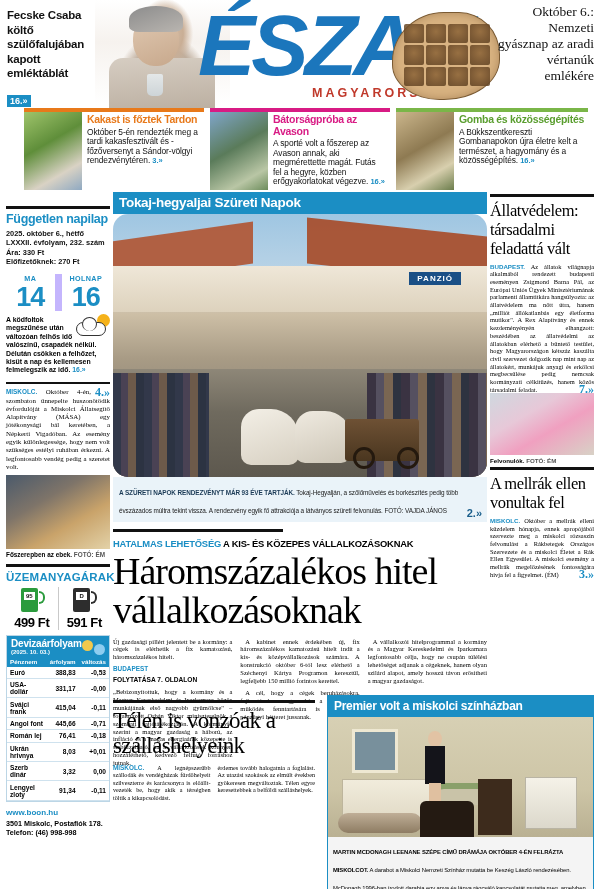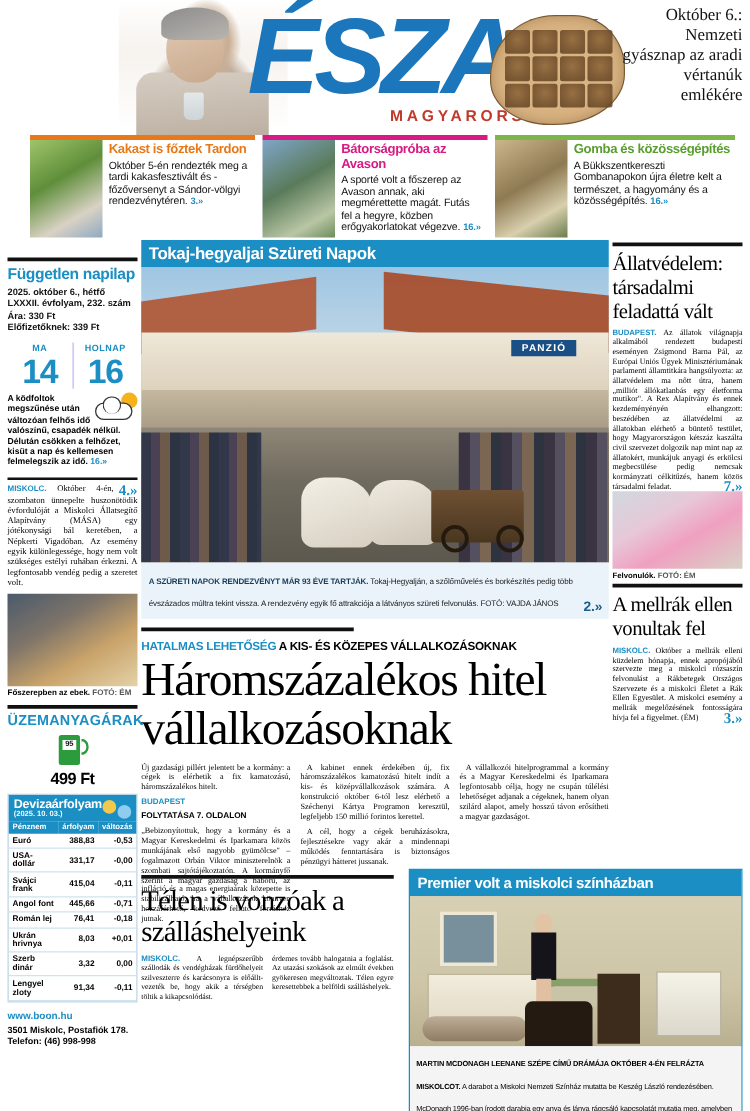--- a/index.html
+++ b/index.html
@@ -103,21 +103,21 @@
 
   
   .rail { position:absolute; left:6px; top:12px; width:104px; }
   .rail .hr-thick { height:2.5px; background:#111; margin:2px 0 3px; }
   .rail .hr-thin { height:1px; background:#111; margin:4px 0 4px; }
   .rail-title { color:#1b8ec4; font-weight:700; font-size:12.5px; letter-spacing:-0.3px; }
   .rail .meta { font-size:7.4px; line-height:9.6px; font-weight:700; color:#111; margin-top:3px; }
 
   .wx { display:flex; margin-top:7px; }
   .wx .col { flex:1; text-align:center; }
-  .wx .col + .col { border-left:1px solid #c4b5fd; }
+  .wx .col + .col { border-left:7px solid #c4b5fd; }
   .wx .lbl { font-size:7.2px; font-weight:700; color:#1b8ec4; letter-spacing:.4px; }
   .wx .deg { font-size:27px; font-weight:800; color:#1b8ec4; line-height:28px; letter-spacing:-1px; }
   .wx-text { font-size:6.9px; line-height:8.4px; font-weight:700; margin-top:5px; position:relative; }
   .wx-icon { float:right; width:34px; height:24px; position:relative; margin:-2px 0 0 3px; }
   .wx-icon .sun { position:absolute; right:0; top:0; width:13px; height:13px; border-radius:50%;
      background:#f5b21a; }
   .wx-icon .cloud { position:absolute; left:0; bottom:2px; width:30px; height:14px;
      border:1.4px solid #333; border-radius:9px; background:#fff; }
   .wx-icon .cloud:before { content:""; position:absolute; left:5px; top:-6px; width:13px; height:13px;
      border:1.4px solid #333; border-bottom:none; border-radius:50%; background:#fff; }
@@ -164,22 +164,22 @@
   table.fx td { padding:2.2px 3px; border-bottom:1px solid #cfe2ee; text-align:right; font-weight:700; }
   table.fx td:first-child { text-align:left; }
 
   .site { color:#1b8ec4; font-weight:800; font-size:8px; margin-top:6px; }
   .addr { font-size:7.2px; line-height:9px; font-weight:700; margin-top:2px; }
 
   
   .center { position:absolute; left:113px; top:0; width:374px; }
   .kicker-bar { background:#1b8ec4; color:#fff; font-weight:800; font-size:13.5px;
      padding:3px 6px 4px; letter-spacing:-0.3px; }
-  .hero { width:100%; height:236px; position:relative; overflow:hidden;
-     background: linear-gradient(#9fc6e2 0%, #b9d3e6 22%, #cdbfa6 38%, #a89b85 55%, #8d8677 75%, #7d7668 100%); }
+  .hero { width:100%; height:263px; position:relative; overflow:hidden;
+     background: linear-gradient(#9fc6e2 0%, #b9d3e6 22%, #cdbfa6 38%, #a89b85 55%, #8d8677 75%, #7d7668 100%); border-radius: 15px; }
   .hero .roofL { position:absolute; left:-10px; top:18px; width:150px; height:42px; background:#b05a3a;
      transform: skewY(-8deg); opacity:.95; }
   .hero .roofR { position:absolute; right:-20px; top:14px; width:200px; height:46px; background:#a8502f;
      transform: skewY(6deg); opacity:.95; }
   .hero .wall { position:absolute; left:0; top:52px; width:100%; height:46px;
      background: linear-gradient(#efe7d8,#ddd2bd); }
   .hero .sign { position:absolute; right:26px; top:58px; background:#1a4f86; color:#fff;
      font-size:8px; font-weight:700; padding:2px 8px; letter-spacing:1px; }
   .hero .ground { position:absolute; left:0; bottom:0; width:100%; height:108px;
      background: linear-gradient(#8e8778 0%, #6f6a5e 40%, #5d584e 100%); }
@@ -268,20 +268,24 @@
      background: linear-gradient(150deg,#cfd8df 0%, #e7c8d8 35%, #f0a0c0 60%, #d8d2c6 100%); }
   .rrail-cap { font-size:6.2px; font-weight:700; margin:2px 0 3px; }
   .rrail-cap .c { color:#555; }
 </style>
 </head>
 <body>
 
 <div class="page">
 
   <div class="masthead">
+    <div class="mh-left">
+      <div class="teaser">Fecske Csaba költő szülőfalujában kapott emléktáblát</div>
+      <span class="pagenum">16.»</span>
+    </div>
 
     <div class="mh-photo">
       <div class="body"></div>
       <div class="head"></div>
       <div class="hair"></div>
       <div class="glass"></div>
     </div>
 
     <div class="mh-title">ÉSZAK</div>
     <div class="mh-sub">MAGYARORSZÁG</div>
@@ -344,21 +348,21 @@
 
   <div class="body3">
 
     <div class="rail">
       <div class="hr-thick"></div>
       <div class="rail-title">Független napilap</div>
       <div class="meta">
         <div>2025. október 6., hétfő</div>
         <div>LXXXII. évfolyam, 232. szám</div>
         <div>Ára: 330 Ft</div>
-        <div>Előfizetőknek: 339 Ft</div>
+        <div>Előfizetőknek: 270 Ft</div>
       </div>
 
       <div class="wx">
         <div class="col">
           <div class="lbl">MA</div>
           <div class="deg">14</div>
         </div>
         <div class="col">
           <div class="lbl">HOLNAP</div>
           <div class="deg">16</div>
@@ -392,20 +396,28 @@
 
       <div class="fuel-title">ÜZEMANYAGÁRAK</div>
       <div class="fuel">
         <div class="col">
           <div class="pump g">
             <span class="box"></span>
               <span class="scr">95</span>
               <span class="noz"></span>
           </div>
           <div class="price">499 Ft</div>
+        </div>
+        <div class="col">
+          <div class="pump d">
+            <span class="box"></span>
+              <span class="scr">D</span>
+              <span class="noz"></span>
+          </div>
+          <div class="price">591 Ft</div>
         </div>
       </div>
 
       <div class="fxbox">
         <div class="fxhead">
           <span class="coin y"></span>
           <span class="coin b"></span>
           <div class="t">Devizaárfolyam</div>
           <div class="d">(2025. 10. 03.)</div>
         </div>

